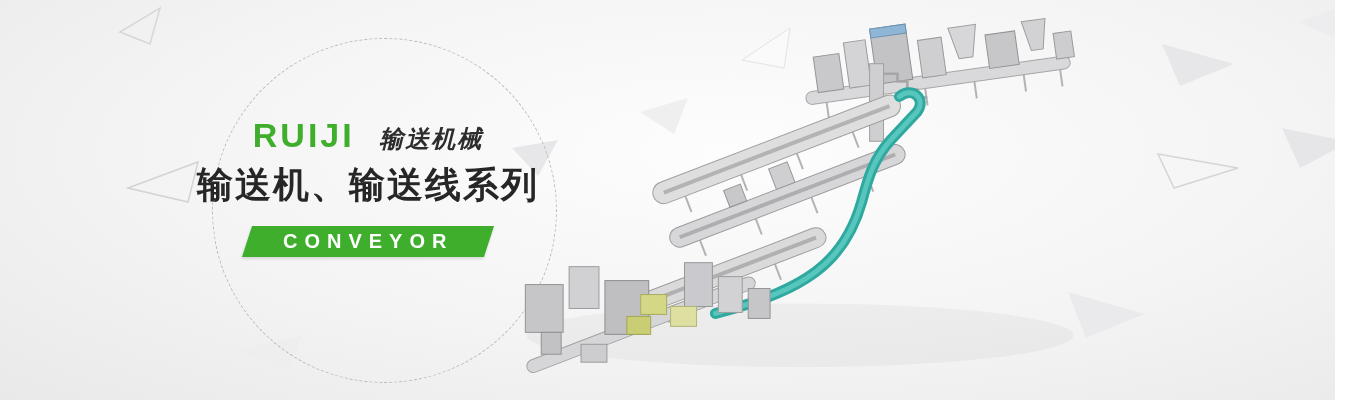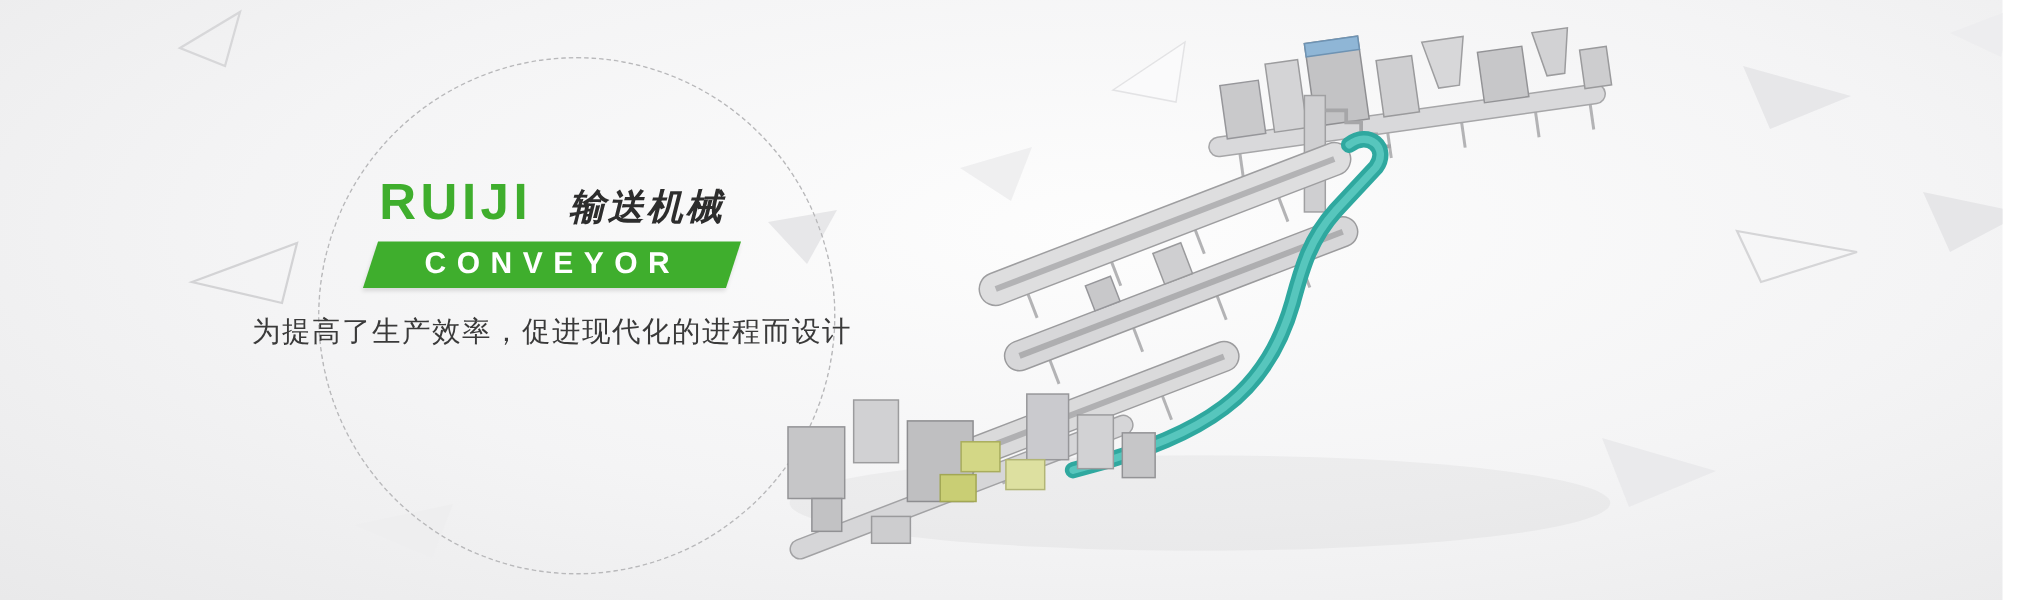--- a/index.html
+++ b/index.html
@@ -163,19 +163,19 @@
       <rect x="60" y="332" width="20" height="22" fill="#c2c2c4" stroke="#919194"></rect>
       <rect x="100" y="344" width="26" height="18" fill="#cdcdcf" stroke="#9a9a9c"></rect>
     </g>
   </svg>
 
   <div class="hero-text">
     <div class="brand-row">
       <span class="brand-name">RUIJI</span>
       <span class="brand-sub">输送机械</span>
     </div>
+    <h1 class="page-title">输送机、输送线系列</h1>
     <div class="ribbon">
       <span class="ribbon-label">CONVEYOR</span>
     </div>
-    <p class="tagline">为提高了生产效率，促进现代化的进程而设计</p>
   </div>
 
 </div>
 
 </body></html>

